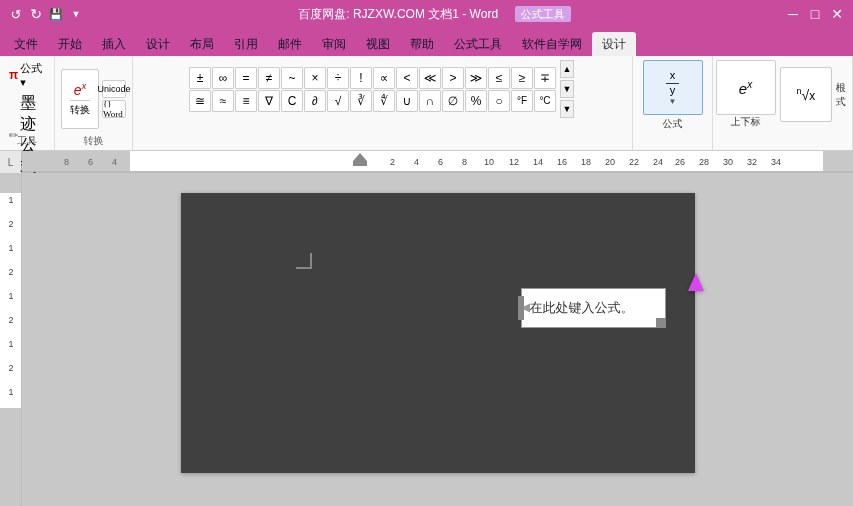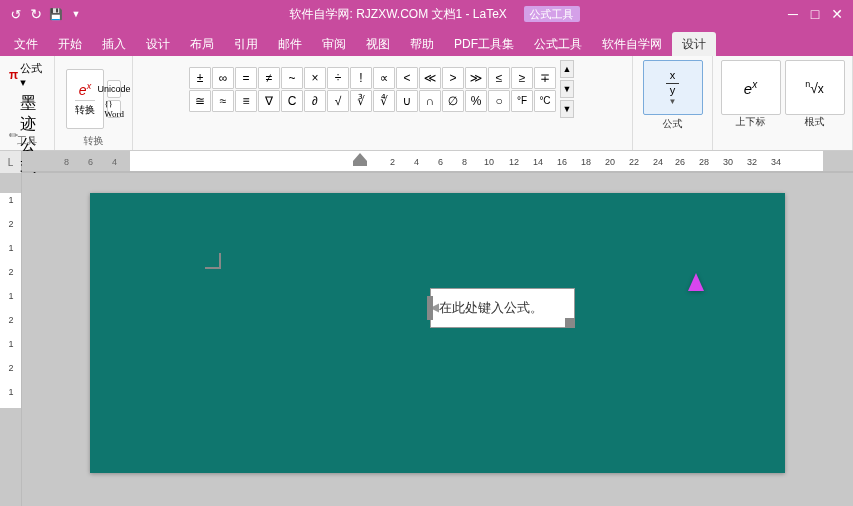--- a/index.html
+++ b/index.html
@@ -28,21 +28,21 @@
       background: #c84b9e;
       display: flex;
       align-items: flex-end;
       padding: 0 4px;
     }
     .ribbon-tab {
       padding: 4px 10px;
       font-size: 12px;
       cursor: pointer;
       border-radius: 3px 3px 0 0;
-      color: #ffffff;
+      color: #0f172a;
       height: 24px;
       display: flex;
       align-items: center;
     }
     .ribbon-tab.active {
       background: #f0f0f0;
       color: #333;
     }
 
     
@@ -101,21 +101,21 @@
       justify-content: center;
       font-size: 11px;
       border-radius: 2px;
     }
     .convert-small-btns {
       display: flex;
       flex-direction: column;
       gap: 2px;
     }
     .convert-small-btn {
-      width: 14px;
+      width: 24px;
       height: 18px;
       border: 1px solid #ccc;
       background: white;
       cursor: pointer;
       font-size: 10px;
       display: flex;
       align-items: center;
       justify-content: center;
       border-radius: 2px;
     }
@@ -254,23 +254,23 @@
       position: relative;
       overflow: hidden;
     }
     #document-area {
       flex: 1;
       background: #c8c8c8;
       overflow: hidden;
       position: relative;
     }
     #page {
-      width: 695px;
+      width: 514px;
       min-height: 280px;
-      background: #0f766e;
+      background: #404040;
       margin: 20px auto 0;
       box-shadow: 0 1px 4px rgba(0,0,0,0.3);
       position: relative;
     }
     
     #equation-box {
       position: absolute;
       left: 340px;
       top: 95px;
       width: 145px;
@@ -363,21 +363,21 @@
 <body>
 
 <div id="title-bar">
   <div class="left">
     <button class="title-btn undo-btn">↺</button>
     <button class="title-btn">↻</button>
     <button class="title-btn" style="font-size:11px;">💾</button>
     <button class="title-btn" style="font-size:9px;">▼</button>
   </div>
   <div class="center">
-    <span>软件自学网: RJZXW.COM  文档1 - LaTeX</span>
+    <span>百度网盘: RJZXW.COM  文档1 - Word</span>
     &nbsp;&nbsp;&nbsp;
     <span style="background:#d4a0e8; padding:2px 6px; border-radius:2px; font-size:11px;font-family:Liberation Serif, serif;">公式工具</span>
   </div>
   <div class="right">
     <button class="title-btn">─</button>
     <button class="title-btn">□</button>
     <button class="title-btn">✕</button>
   </div>
 </div>
 
@@ -385,21 +385,20 @@
   <div class="ribbon-tab">文件</div>
   <div class="ribbon-tab">开始</div>
   <div class="ribbon-tab">插入</div>
   <div class="ribbon-tab">设计</div>
   <div class="ribbon-tab">布局</div>
   <div class="ribbon-tab">引用</div>
   <div class="ribbon-tab">邮件</div>
   <div class="ribbon-tab">审阅</div>
   <div class="ribbon-tab">视图</div>
   <div class="ribbon-tab">帮助</div>
-  <div class="ribbon-tab">PDF工具集</div>
   <div class="ribbon-tab">公式工具</div>
   <div class="ribbon-tab">软件自学网</div>
   <div class="ribbon-tab active">设计</div>
 </div>
 
 <div id="ribbon">
 
   <div class="ribbon-group tools-group">
     <div style="flex:1; display:flex; flex-direction:column; justify-content:center; gap:2px; width:100%; padding-bottom:10px;">
       <div class="tool-item">
@@ -501,21 +500,21 @@
   </div>
 
   <div class="ribbon-group script-group">
     <div style="display:flex; gap:4px; padding-bottom:10px;">
       <div style="display:flex; flex-direction:column; align-items:center;">
         <button class="script-btn">
           <span style="font-size:15px; font-style:italic;">e<sup style="font-size:10px;">x</sup></span>
         </button>
         <div style="font-size:10px; color:#333; text-align:left;">上下标</div>
       </div>
-      <div style="display:flex; flex-direction:column; align-items:center;">
+      <div style="display:flex; flex-direction:row; align-items:center;">
         <button class="script-btn">
           <span style="font-size:14px;"><sup style="font-size:9px;">n</sup>√<span style="font-size:12px;">x</span></span>
         </button>
         <div style="font-size:10px; color:#333; text-align:center;">根式</div>
       </div>
     </div>
   </div>
 </div>
 
 <div id="ruler-area">

